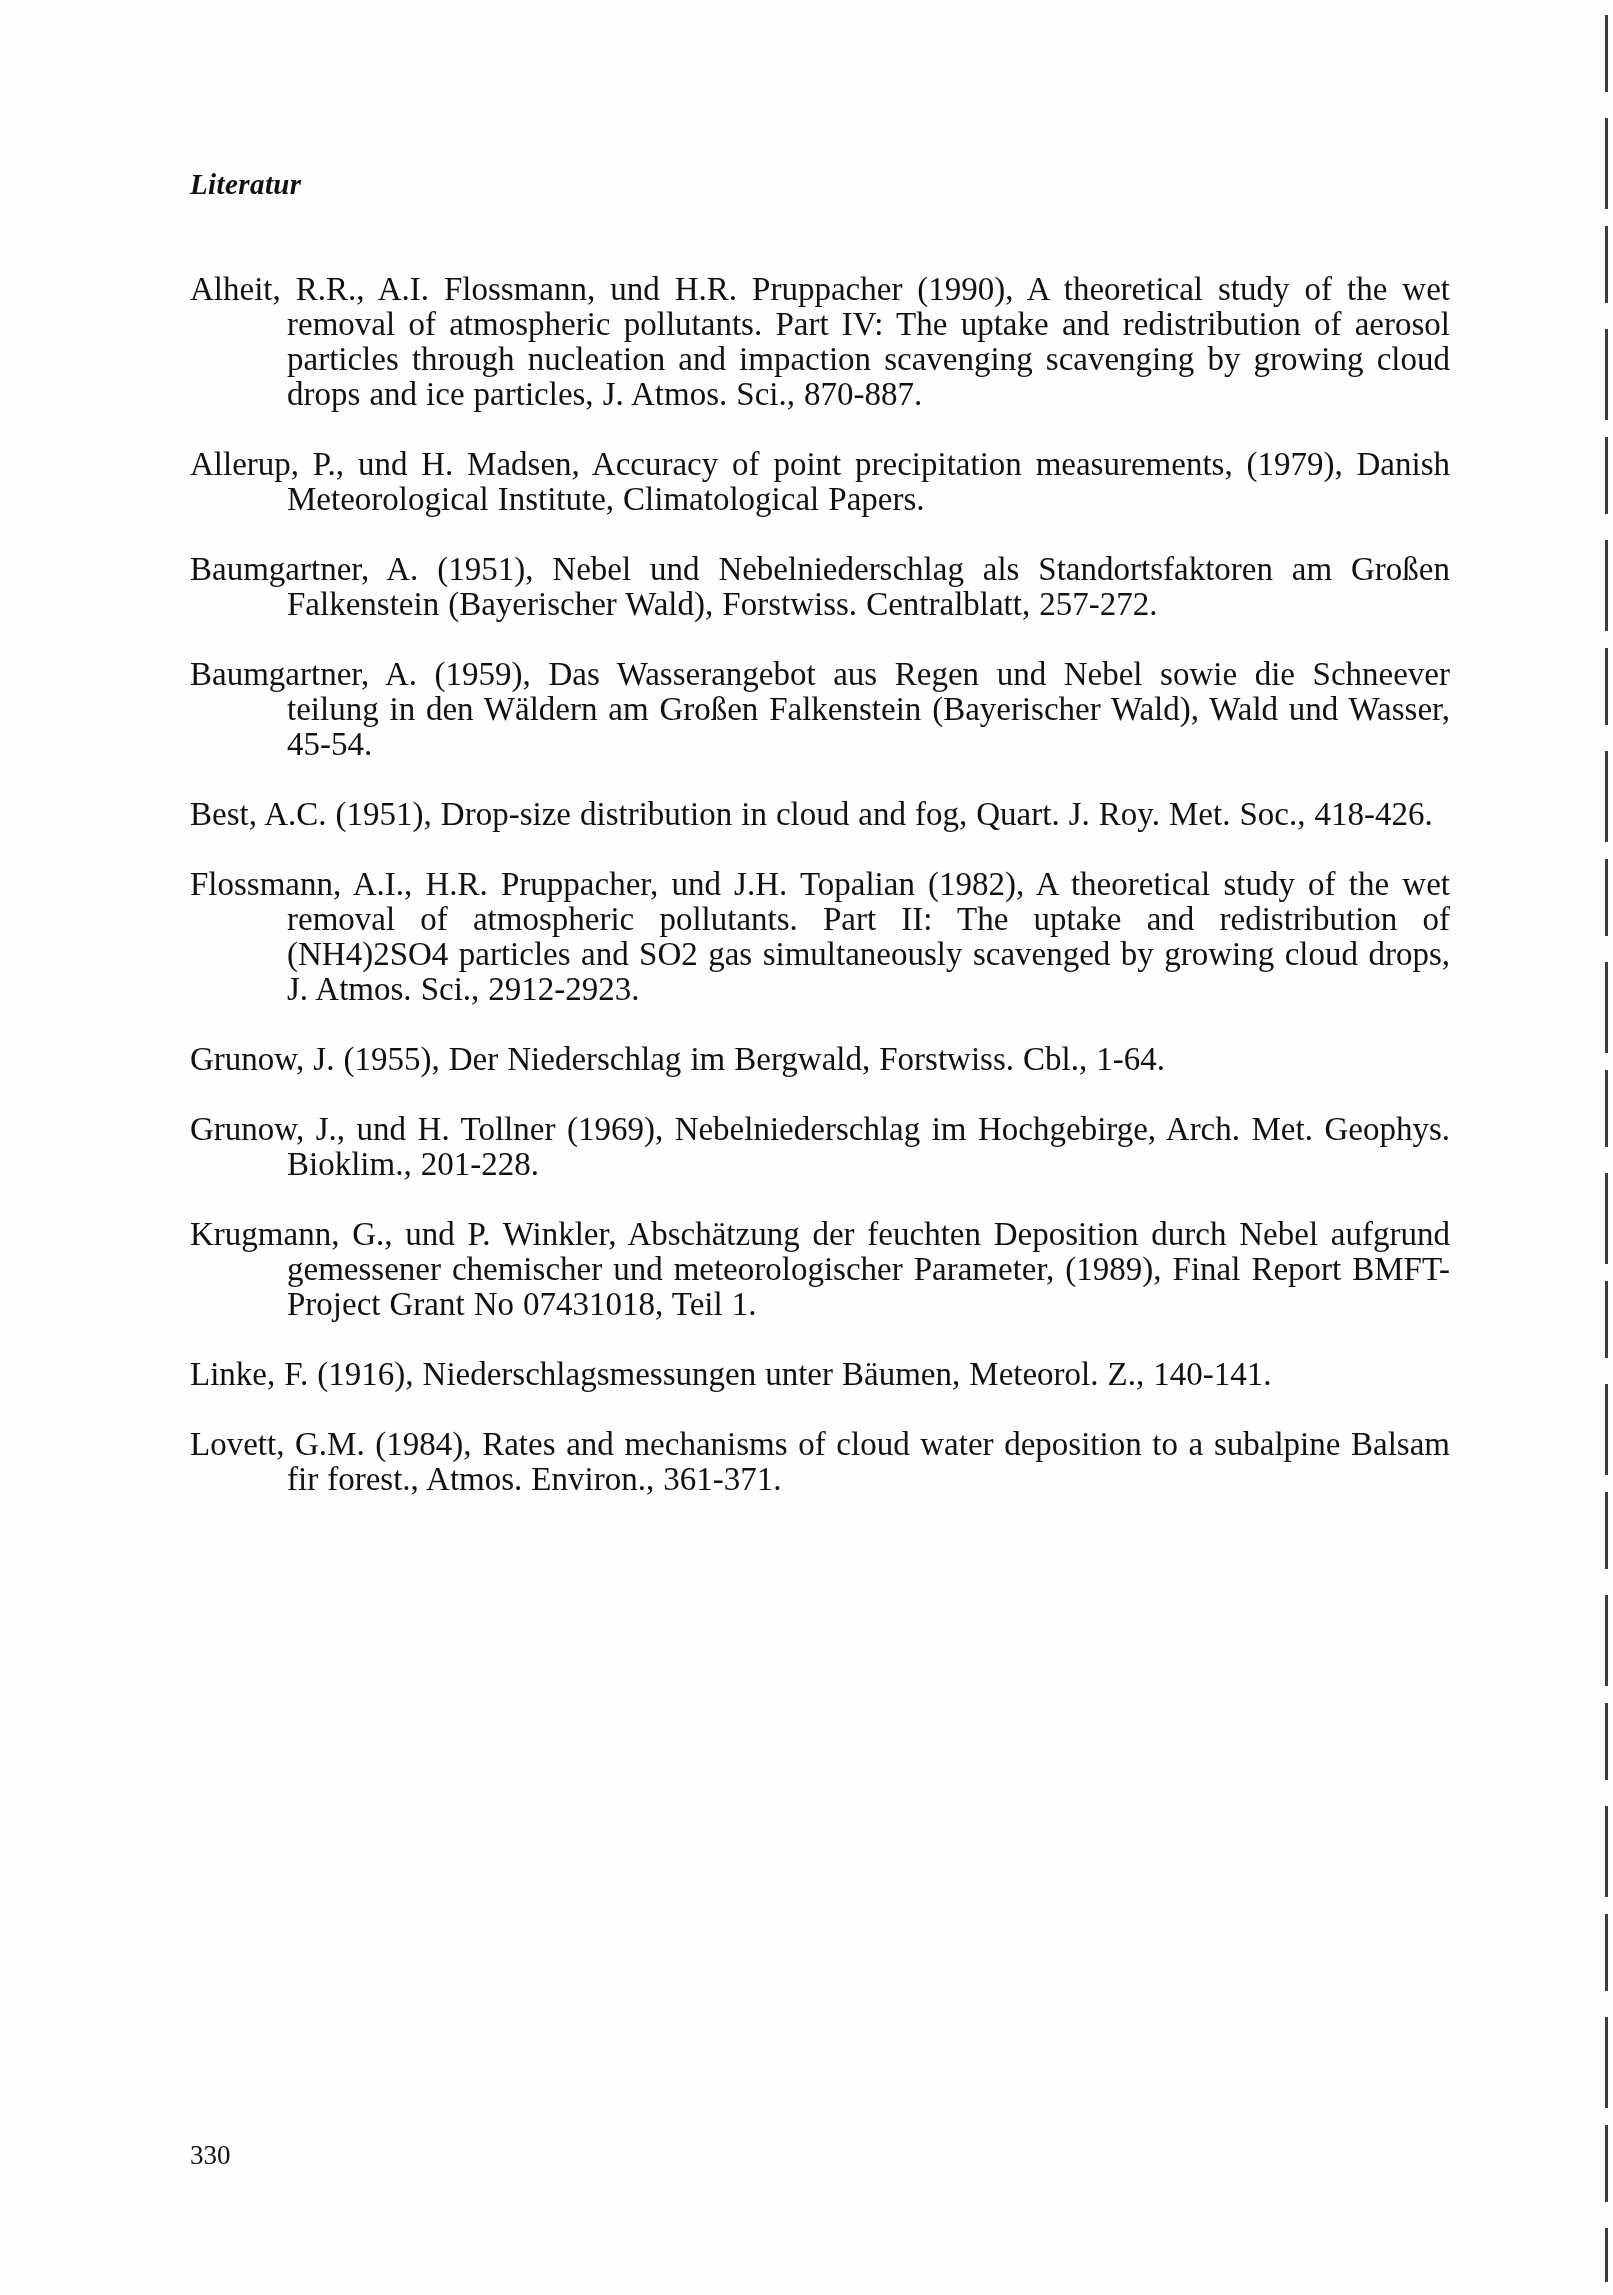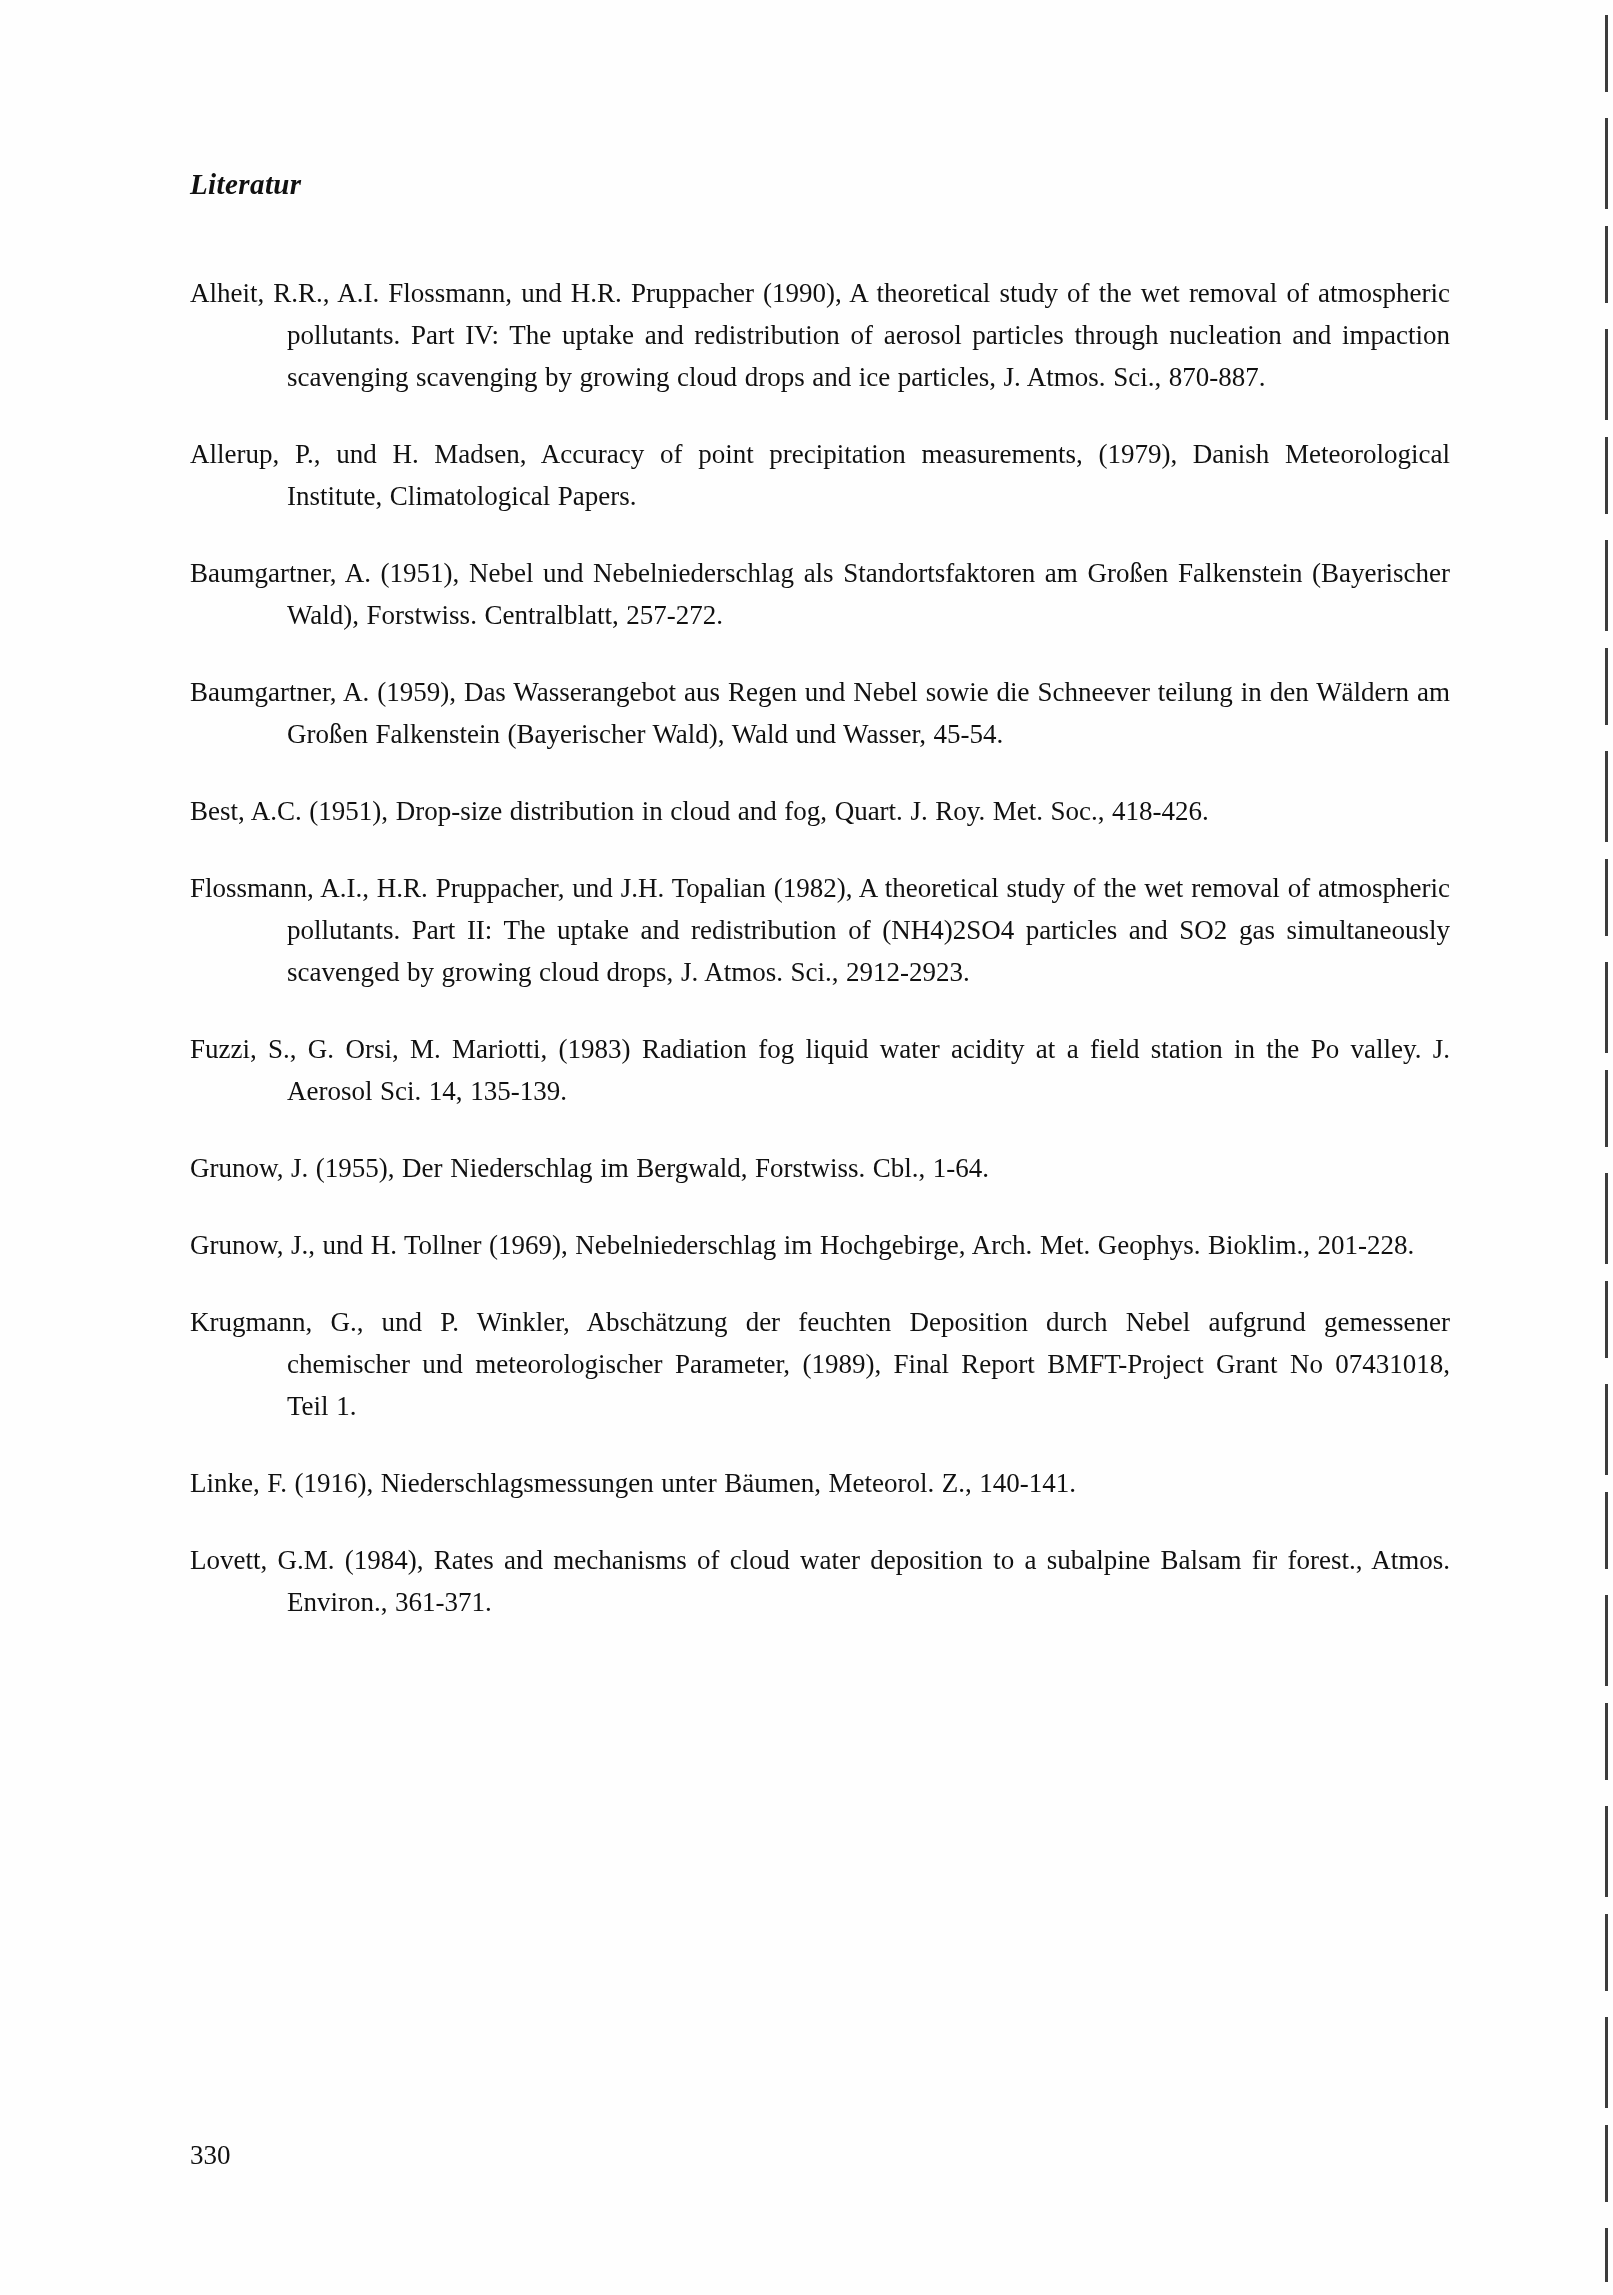--- a/index.html
+++ b/index.html
@@ -25,22 +25,22 @@
     width: 1260px;
   }
   .title {
     font-size: 29px;
     font-weight: bold;
     font-style: italic;
     margin-bottom: 71px;
     letter-spacing: 0.4px;
   }
   .ref-list .ref {
-    font-size: 27px;
-    line-height: 42px;
+    font-size: 33px;
+    line-height: 35px;
     text-align: justify;
     padding-left: 97px;
     text-indent: -97px;
     margin-bottom: 35px;
     word-spacing: 0.8px;
   }
   .page-number {
     position: absolute;
     left: 190px;
     top: 2140px;
@@ -70,21 +70,20 @@
   <div class="content">
     <div class="title">Literatur</div>
 
     <div class="ref-list">
       <p class="ref">Alheit, R.R., A.I. Flossmann, und H.R. Pruppacher (1990), A theoretical study of the wet removal of atmospheric pollutants. Part IV: The uptake and redistribution of aerosol particles through nucleation and impaction scavenging scavenging by growing cloud drops and ice particles, J. Atmos. Sci., 870-887.</p>
       <p class="ref">Allerup, P., und H. Madsen, Accuracy of point precipitation measurements, (1979), Danish Meteorological Institute, Climatological Papers.</p>
       <p class="ref">Baumgartner, A. (1951), Nebel und Nebelniederschlag als Standortsfaktoren am Großen Falkenstein (Bayerischer Wald), Forstwiss. Centralblatt, 257-272.</p>
       <p class="ref">Baumgartner, A. (1959), Das Wasserangebot aus Regen und Nebel sowie die Schneever teilung in den Wäldern am Großen Falkenstein (Bayerischer Wald), Wald und Wasser, 45-54.</p>
       <p class="ref">Best, A.C. (1951), Drop-size distribution in cloud and fog, Quart. J. Roy. Met. Soc., 418-426.</p>
       <p class="ref">Flossmann, A.I., H.R. Pruppacher, und J.H. Topalian (1982), A theoretical study of the wet removal of atmospheric pollutants. Part II: The uptake and redistribution of (NH4)2SO4 particles and SO2 gas simultaneously scavenged by growing cloud drops, J. Atmos. Sci., 2912-2923.</p>
-      <p class="ref">Fuzzi, S., G. Orsi, M. Mariotti, (1983) Radiation fog liquid water acidity at a field station in the Po valley. J. Aerosol Sci. 14, 135-139.</p>
       <p class="ref">Grunow, J. (1955), Der Niederschlag im Bergwald, Forstwiss. Cbl., 1-64.</p>
       <p class="ref">Grunow, J., und H. Tollner (1969), Nebelniederschlag im Hochgebirge, Arch. Met. Geophys. Bioklim., 201-228.</p>
       <p class="ref">Krugmann, G., und P. Winkler, Abschätzung der feuchten Deposition durch Nebel aufgrund gemessener chemischer und meteorologischer Parameter, (1989), Final Report BMFT-Project Grant No 07431018, Teil 1.</p>
       <p class="ref">Linke, F. (1916), Niederschlagsmessungen unter Bäumen, Meteorol. Z., 140-141.</p>
       <p class="ref">Lovett, G.M. (1984), Rates and mechanisms of cloud water deposition to a subalpine Balsam fir forest., Atmos. Environ., 361-371.</p>
     </div>
   </div>
 
   <div class="page-number">330</div>
 

